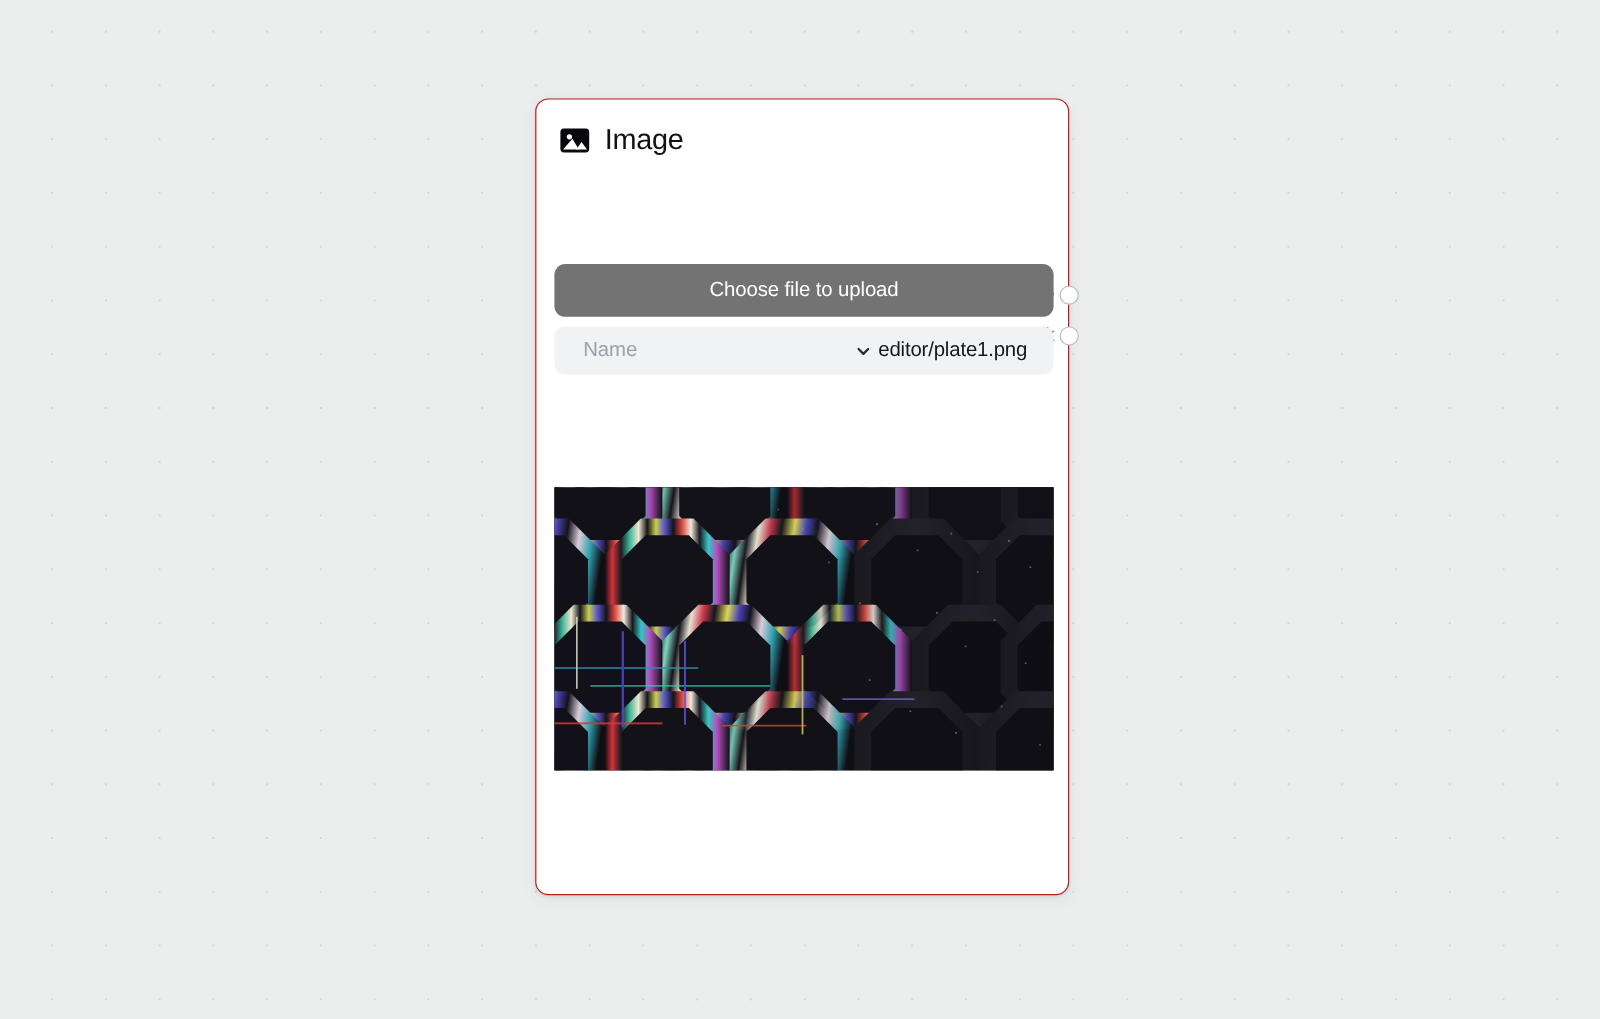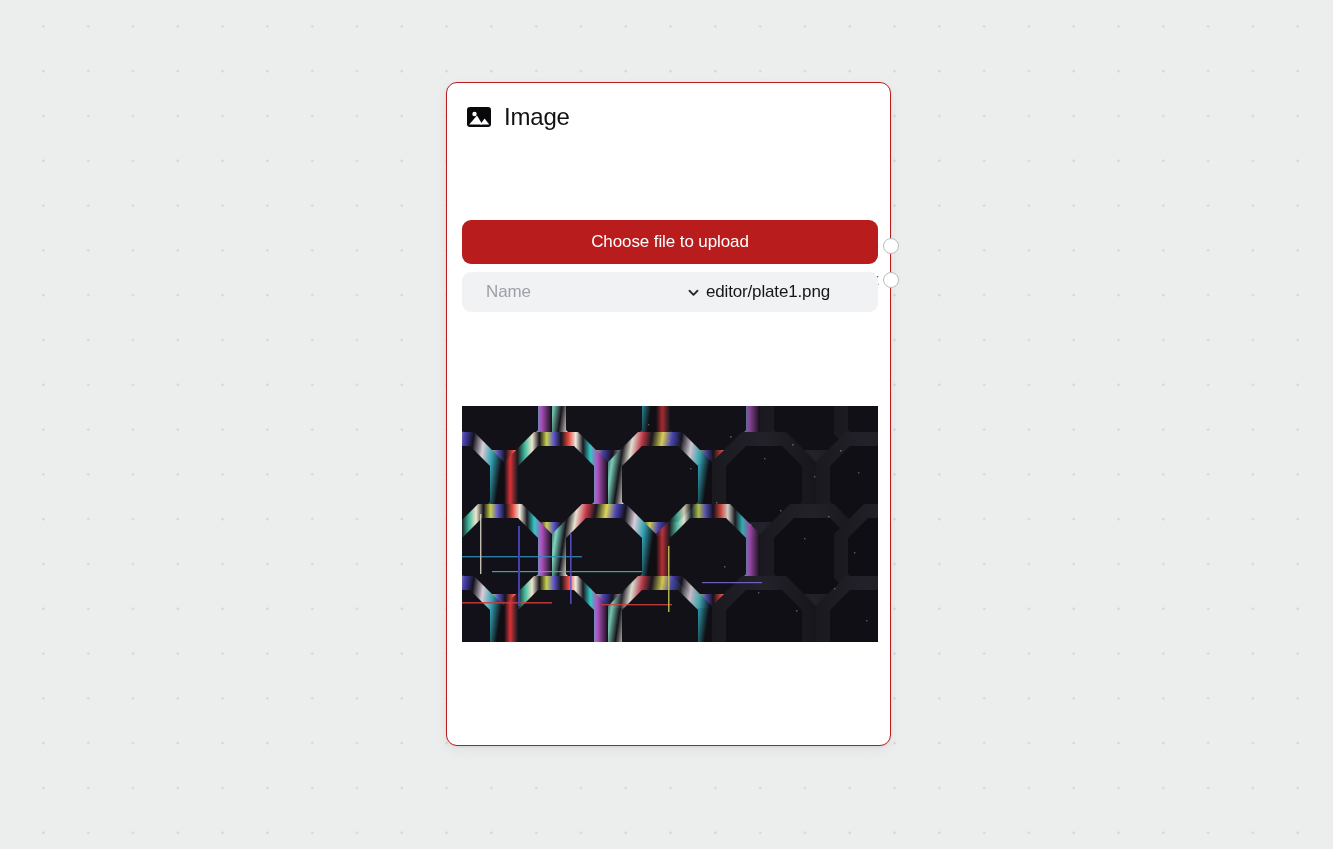--- a/index.html
+++ b/index.html
@@ -91,21 +91,21 @@
     flex: 0 0 auto;
   }
 
   
   .upload-btn {
     position: absolute;
     left: 15px;
     top: 137px;
     width: 416px;
     height: 44px;
-    background: #b91c1c;
+    background: #737373;
     color: #ffffff;
     border: none;
     border-radius: 9px;
     font-family: "Liberation Sans", sans-serif;
     font-size: 17px;
     font-weight: 400;
     letter-spacing: -0.1px;
     cursor: pointer;
     display: flex;
     align-items: center;
@@ -141,21 +141,21 @@
     height: 13px;
     flex: 0 0 auto;
     margin-right: 6px;
     color: #2a2b2e;
   }
 
   .name-value {
     font-size: 17px;
     color: #16171a;
     letter-spacing: -0.15px;
-    padding-right: 48px;
+    padding-right: 22px;
     white-space: nowrap;
   }
 
   
   .preview {
     position: absolute;
     left: 15px;
     top: 323px;
     width: 416px;
     height: 236px;

